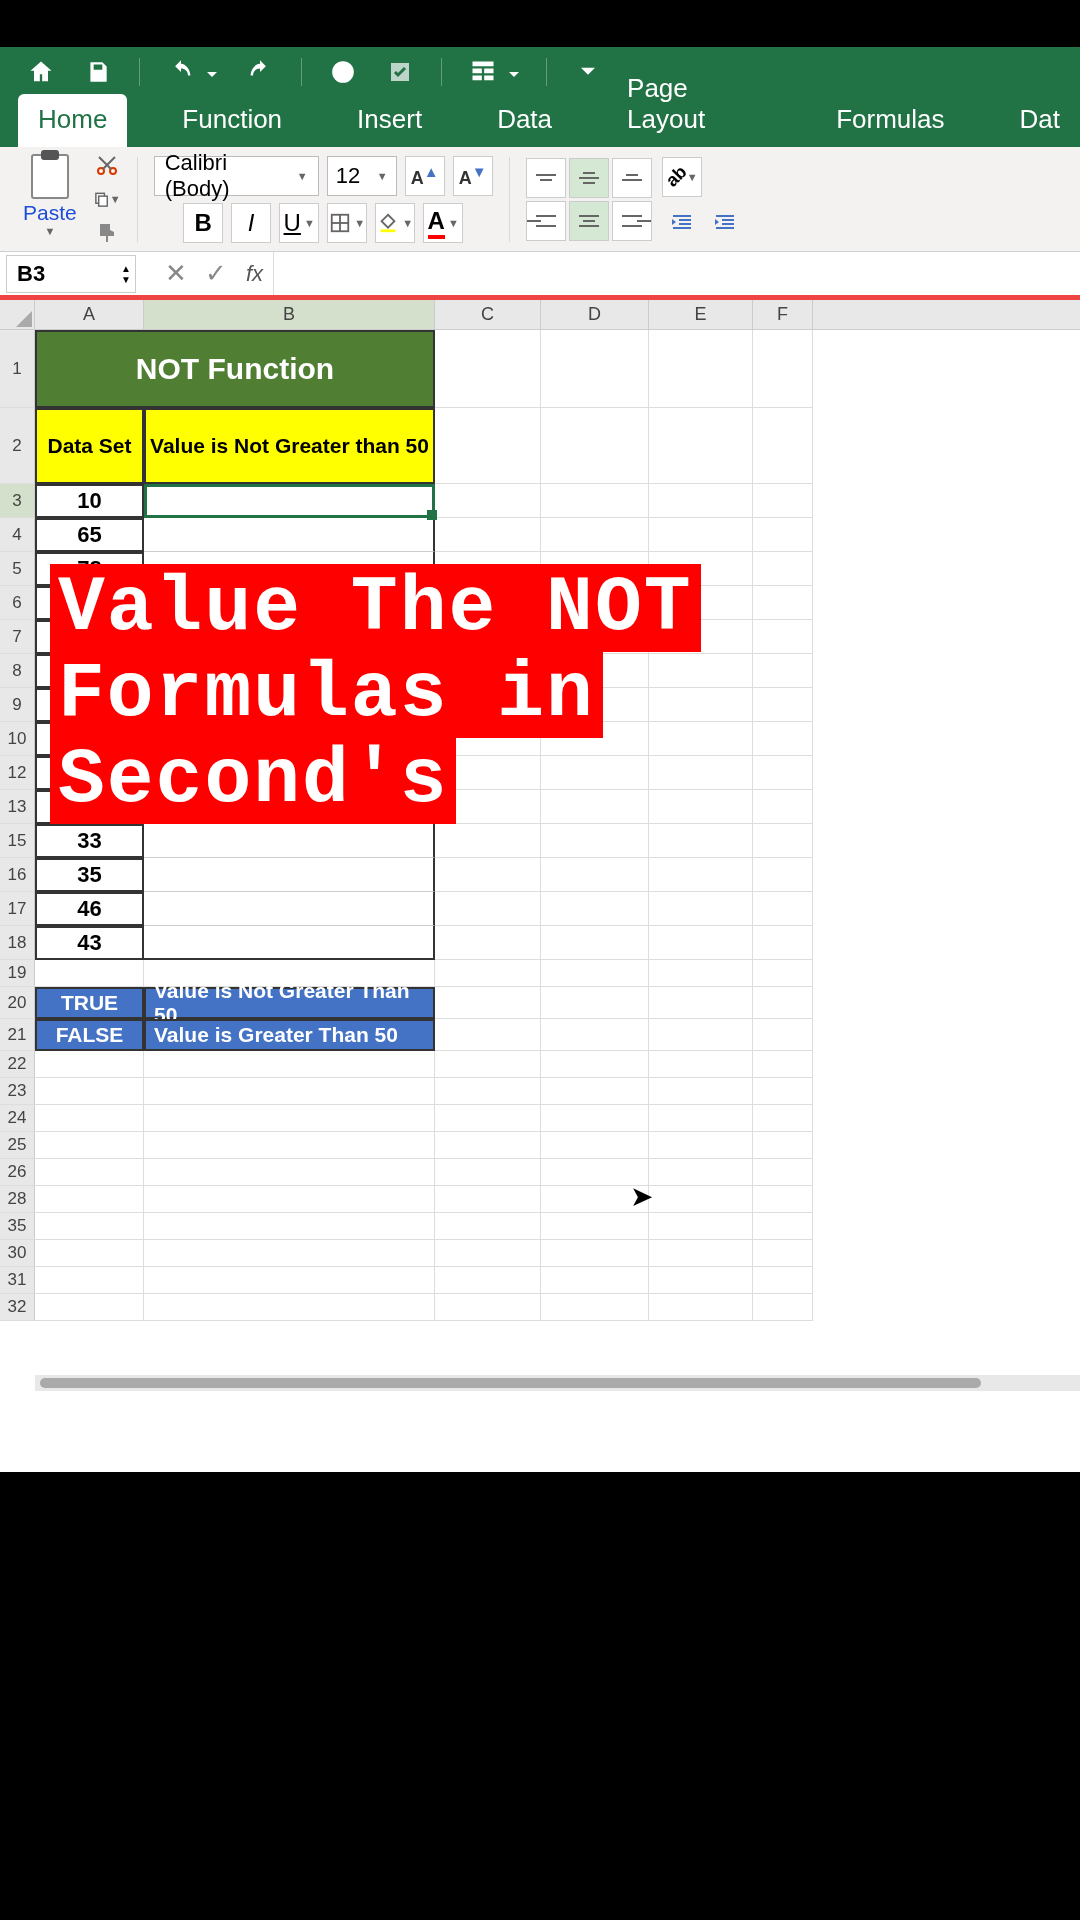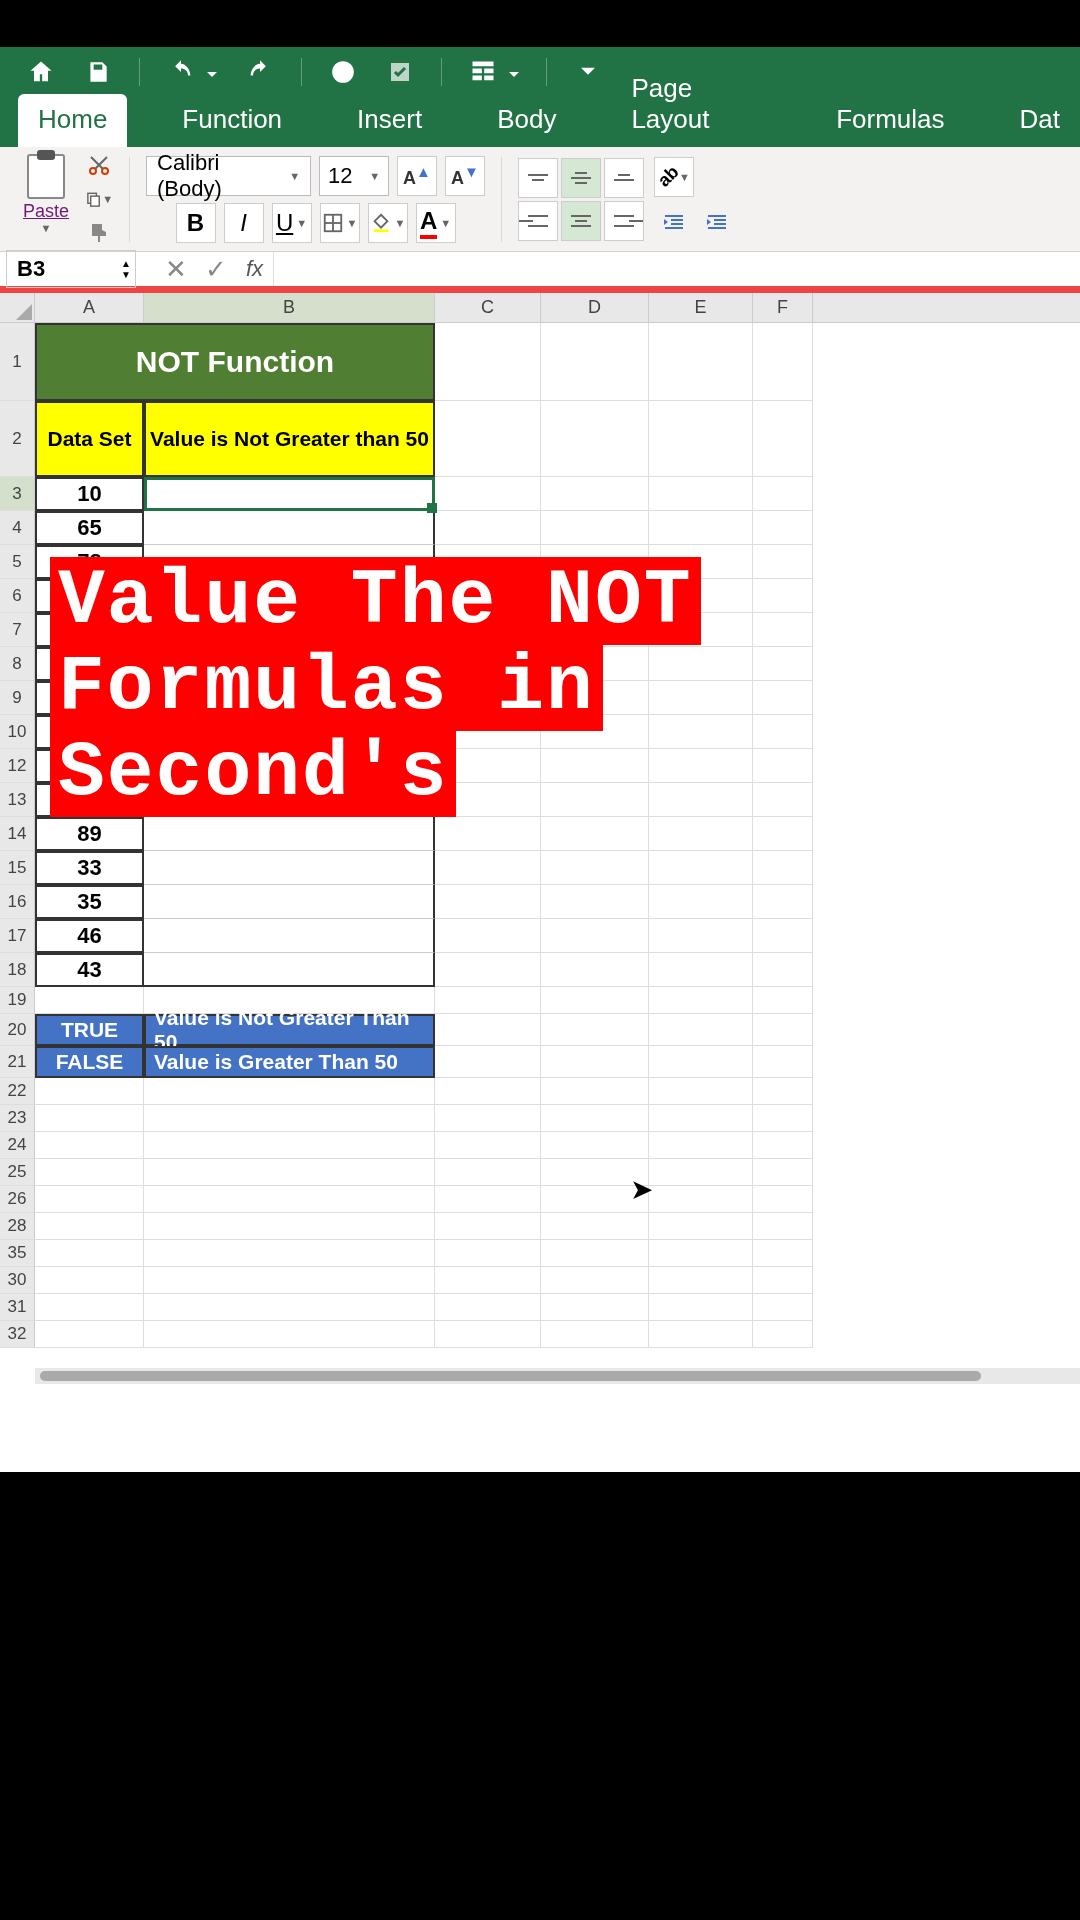--- a/index.html
+++ b/index.html
@@ -14,34 +14,34 @@
 .tb-dropdown { width: 12px; height: 12px; margin-left: -15px; }
 .ribbon-tabs { background: #217346; height: 50px; display: flex; align-items: flex-end; padding-left: 18px; gap: 35px; }
 .tab { color: #fff; font-size: 26px; padding: 10px 20px 12px; }
 .tab.active { background: #fff; color: #217346; border-radius: 6px 6px 0 0; font-weight: 500; }
 .ribbon { background: #f3f2f1; height: 105px; border-bottom: 1px solid #d0d0d0; display: flex; align-items: center; padding: 5px 15px; gap: 8px; }
 .ribbon-group { display: flex; flex-direction: column; align-items: center; gap: 2px; }
 .ribbon-sep { width: 1px; height: 85px; background: #d8d8d8; margin: 0 8px; }
 .paste-btn { display: flex; flex-direction: column; align-items: center; padding: 3px 8px; }
 .paste-icon { width: 38px; height: 45px; background: #fff; border: 2px solid #888; border-radius: 3px; position: relative; }
 .paste-icon::before { content: ''; position: absolute; top: -6px; left: 8px; width: 18px; height: 10px; background: #555; border-radius: 3px; }
-.paste-label { font-size: 18px; color: #701a75; margin-top: 2px; text-decoration: underline; }
+.paste-label { font-size: 21px; color: #1d4ed8; margin-top: 2px; }
 .mini-col { display: flex; flex-direction: column; gap: 6px; margin-left: 8px; }
 .mini-btn { width: 28px; height: 28px; display: flex; align-items: center; justify-content: center; }
 .font-row { display: flex; gap: 8px; align-items: center; }
 .font-select { background: #fff; border: 1px solid #bbb; padding: 4px 10px; font-size: 22px; width: 165px; height: 40px; display: flex; align-items: center; justify-content: space-between; }
 .size-select { background: #fff; border: 1px solid #bbb; padding: 4px 8px; font-size: 22px; width: 70px; height: 40px; display: flex; align-items: center; justify-content: space-between; }
 .fmt-btn { width: 40px; height: 40px; display: flex; align-items: center; justify-content: center; border: 1px solid transparent; font-size: 24px; }
 .fmt-btn.bordered { border: 1px solid #ccc; background: #fff; }
 .font-grow { font-size: 18px; font-weight: bold; color: #333; }
 .align-grid { display: grid; grid-template-columns: repeat(3, 40px); gap: 3px; }
 .align-btn { width: 40px; height: 40px; border: 1px solid #ccc; background: #fff; display: flex; flex-direction: column; align-items: center; justify-content: center; gap: 3px; }
 .align-btn.active { background: #d4e8d4; }
 .align-line { width: 20px; height: 2px; background: #666; }
-.formula-bar { height: 41px; display: flex; align-items: center; border-bottom: 7px solid #ef4444; background: #fff; }
+.formula-bar { height: 48px; display: flex; align-items: center; border-bottom: 5px solid #ef4444; background: #fff; }
 .name-box { width: 130px; border: 1px solid #ccc; height: 38px; display: flex; align-items: center; padding: 0 10px; font-size: 22px; font-weight: bold; margin-left: 6px; position: relative; }
 .name-box-arrows { position: absolute; right: 4px; display: flex; flex-direction: column; }
 .fb-btn { width: 40px; display: flex; align-items: center; justify-content: center; font-size: 26px; color: #888; }
 .fx { font-style: italic; font-size: 22px; margin: 0 10px; color: #555; }
 .sheet { position: relative; background: #fff; }
 .col-headers { display: flex; height: 30px; background: #e8e8e8; border-bottom: 1px solid #ccc; }
 .corner { width: 35px; border-right: 1px solid #ccc; background: #e8e8e8; position: relative; }
 .corner::after { content: ''; position: absolute; right: 2px; bottom: 2px; border: 8px solid transparent; border-right-color: #aaa; border-bottom-color: #aaa; }
 .col-h { border-right: 1px solid #ccc; display: flex; align-items: center; justify-content: center; font-size: 18px; color: #444; }
 .col-h.sel { background: #d4e0cc; }
@@ -130,21 +130,21 @@
         <svg width="14" height="14" viewBox="0 0 10 10" fill="#fff">
           <path d="M0 2l5 5 5-5z"></path>
         </svg>
       </div>
 </div>
 
 <div class="ribbon-tabs">
   <div class="tab active">Home</div>
   <div class="tab">Function</div>
   <div class="tab">Insert</div>
-  <div class="tab">Body</div>
+  <div class="tab">Data</div>
   <div class="tab">Page Layout</div>
   <div class="tab">Formulas</div>
   <div class="tab">Dat</div>
 </div>
 
 <div class="ribbon">
   <div class="ribbon-group">
     <div style="display:flex;align-items:flex-start;">
       <div class="paste-btn">
         <div class="paste-icon"></div>
@@ -406,29 +406,20 @@
     <div class="row" style="height:34px">
           <div class="row-h" style="height:34px">13</div>
           <div class="cell data-cell col-A" style="height:34px"></div>
           <div class="cell data-b col-B" style="height:34px"></div>
           <div class="cell col-C" style="height:34px"></div>
           <div class="cell col-D" style="height:34px"></div>
           <div class="cell col-E" style="height:34px"></div>
           <div class="cell col-F" style="height:34px"></div>
         </div>
     <div class="row" style="height:34px">
-          <div class="row-h" style="height:34px">14</div>
-          <div class="cell data-cell col-A" style="height:34px">89</div>
-          <div class="cell data-b col-B" style="height:34px"></div>
-          <div class="cell col-C" style="height:34px"></div>
-          <div class="cell col-D" style="height:34px"></div>
-          <div class="cell col-E" style="height:34px"></div>
-          <div class="cell col-F" style="height:34px"></div>
-        </div>
-    <div class="row" style="height:34px">
           <div class="row-h" style="height:34px">15</div>
           <div class="cell data-cell col-A" style="height:34px">33</div>
           <div class="cell data-b col-B" style="height:34px"></div>
           <div class="cell col-C" style="height:34px"></div>
           <div class="cell col-D" style="height:34px"></div>
           <div class="cell col-E" style="height:34px"></div>
           <div class="cell col-F" style="height:34px"></div>
         </div>
     <div class="row" style="height:34px">
           <div class="row-h" style="height:34px">16</div>

